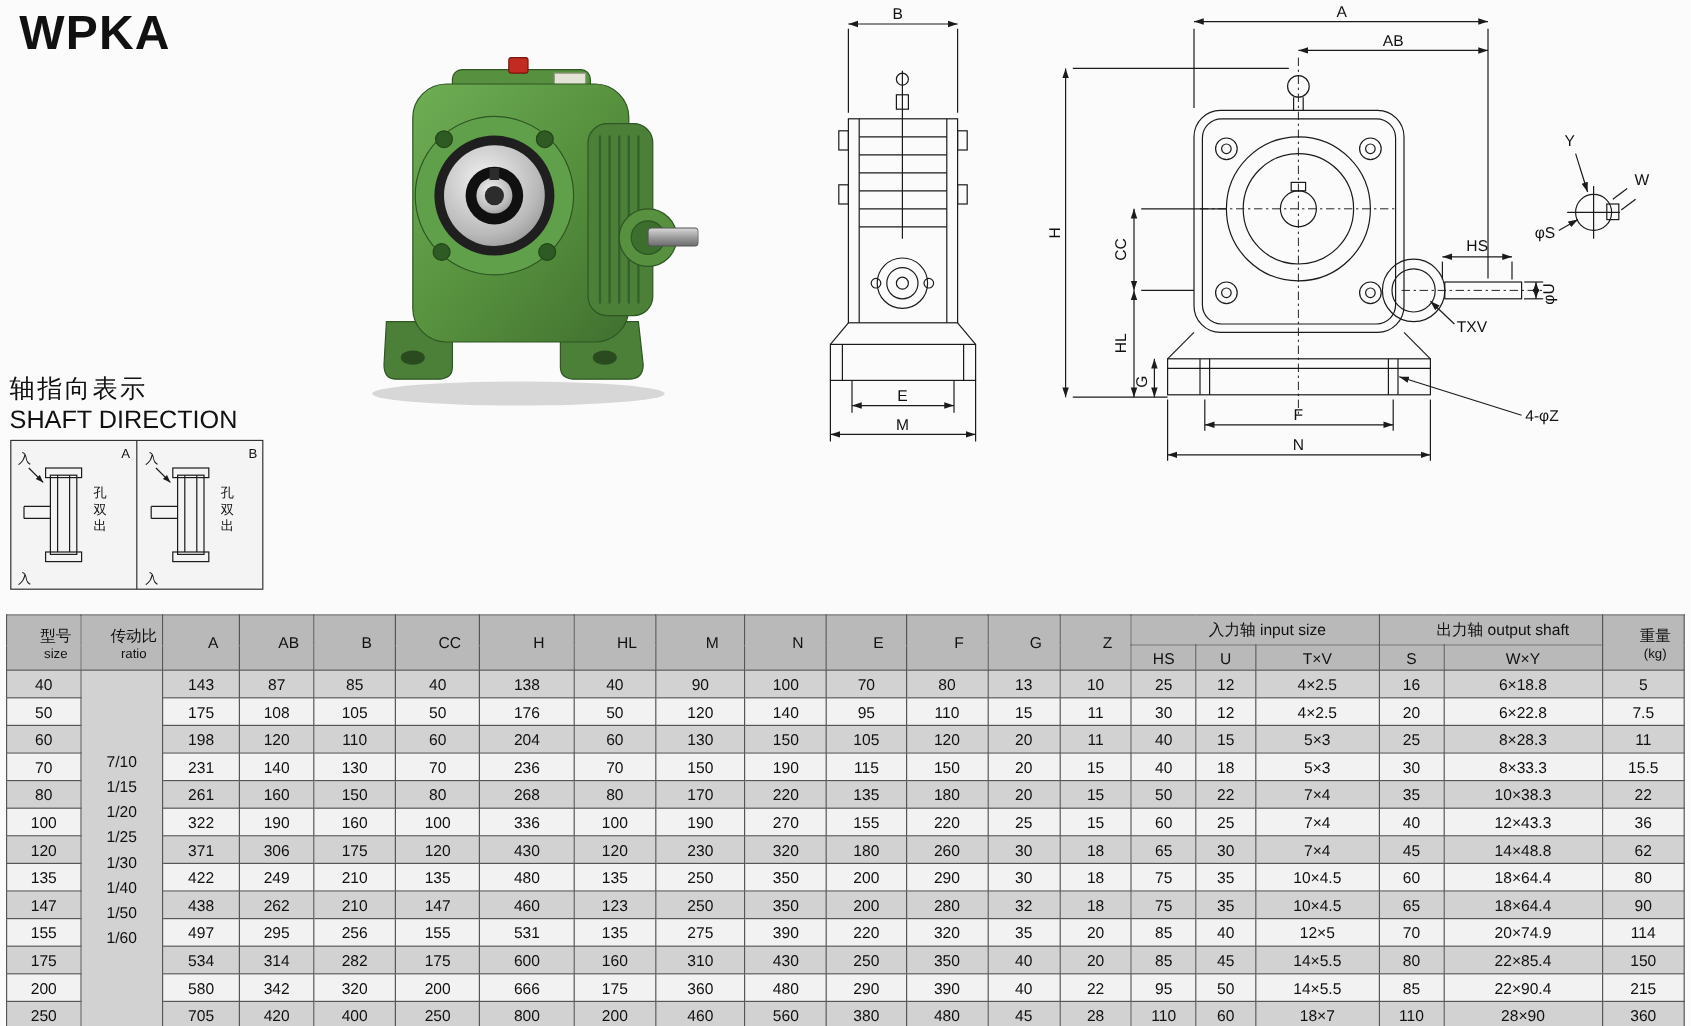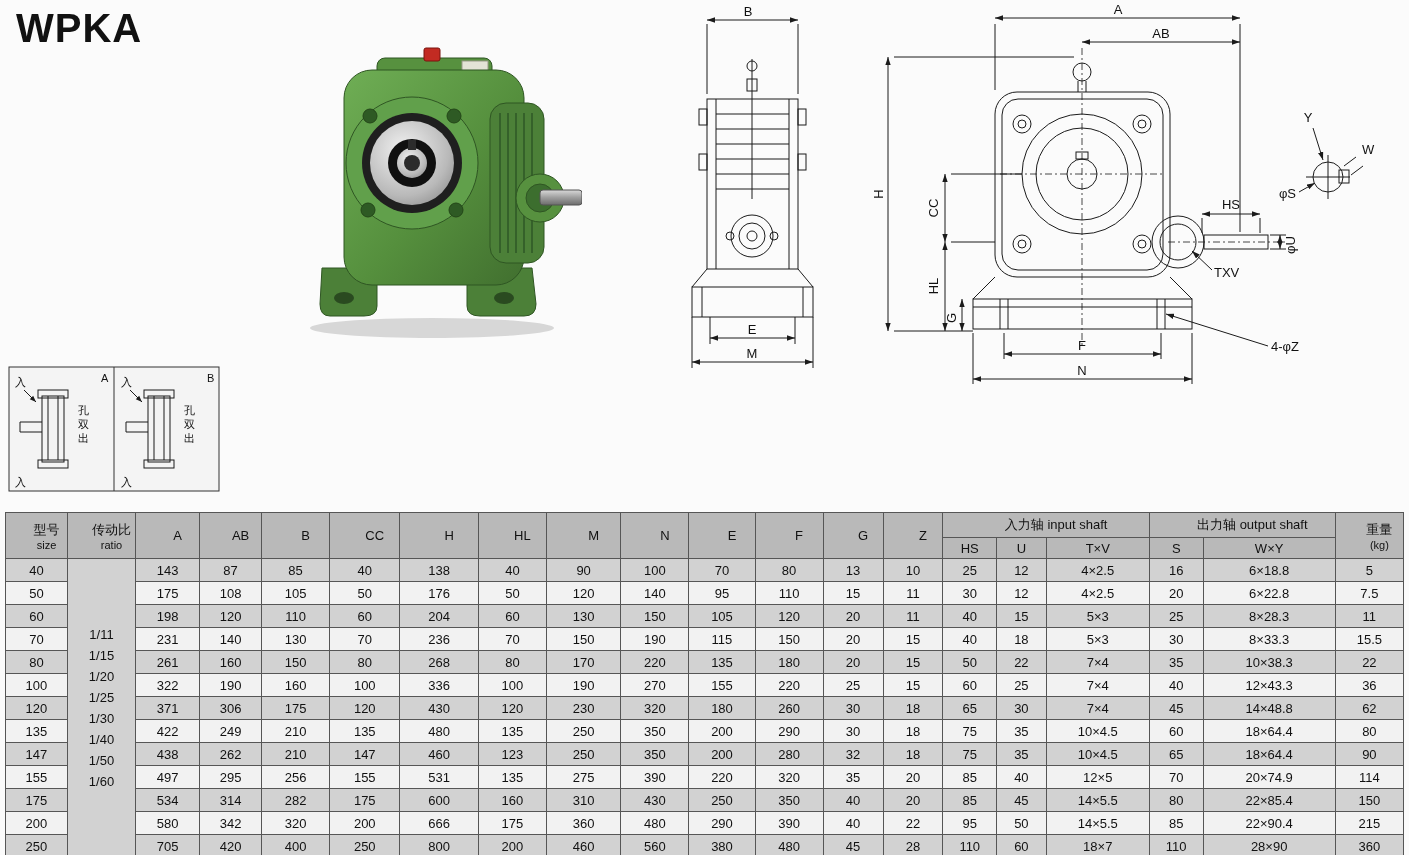--- a/index.html
+++ b/index.html
@@ -216,20 +216,24 @@
     <rect class="ln" x="489" y="168" width="10" height="13"></rect>
     <line class="dim" x1="463" y1="126" x2="473" y2="158" marker-end="url(#a2)"></line>
     <text class="lbl" x="458" y="120" text-anchor="middle">Y</text>
     <line class="ln" x1="494" y1="164" x2="506" y2="155"></line>
     <line class="ln" x1="501" y1="173" x2="513" y2="164"></line>
     <text class="lbl" x="512" y="152" text-anchor="start">W</text>
     <line class="dim" x1="449" y1="190" x2="465" y2="181" marker-end="url(#a2)"></line>
     <text class="lbl" x="446" y="196" text-anchor="end">φS</text>
   </svg>
 
+  <div class="shaft-heading">
+    <div class="cn">轴指向表示</div>
+    <div class="en">SHAFT DIRECTION</div>
+  </div>
 
   <svg class="shaft-box" width="212" height="126" viewBox="0 0 212 126">
     <defs>
       <marker id="a3" viewBox="0 0 10 6" markerWidth="8" markerHeight="6" refX="8" refY="3" orient="auto" markerUnits="userSpaceOnUse">
           <path d="M0,0L8,3L0,6Z" fill="#1b1b1b"></path>
         </marker>
     </defs>
     <rect x="1" y="1" width="210" height="124" fill="#f4f4f4" stroke="#333"></rect>
     <line x1="106" y1="1" x2="106" y2="125" stroke="#333"></line>
 
@@ -308,40 +312,40 @@
         <th rowspan="2">B</th>
         <th rowspan="2">CC</th>
         <th rowspan="2">H</th>
         <th rowspan="2">HL</th>
         <th rowspan="2">M</th>
         <th rowspan="2">N</th>
         <th rowspan="2">E</th>
         <th rowspan="2">F</th>
         <th rowspan="2">G</th>
         <th rowspan="2">Z</th>
-        <th colspan="3">入力轴 input shaft</th>
+        <th colspan="3">入力轴 input size</th>
         <th colspan="2">出力轴 output shaft</th>
         <th rowspan="2">
             <div>重量</div>
             <div class="en">(kg)</div>
           </th>
       </tr>
       <tr class="h2">
         <th>HS</th>
         <th>U</th>
         <th>T×V</th>
         <th>S</th>
         <th>W×Y</th>
       </tr>
     </thead>
     <tbody id="spec-tbody">
         <tr class="alt">
           <td>40</td>
           <td class="ratio-cell" rowspan="13">
-            <div>1/11</div>
+            <div>7/10</div>
             <div>1/15</div>
             <div>1/20</div>
             <div>1/25</div>
             <div>1/30</div>
             <div>1/40</div>
             <div>1/50</div>
             <div>1/60</div>
           </td>
           <td>143</td>
           <td>87</td>

